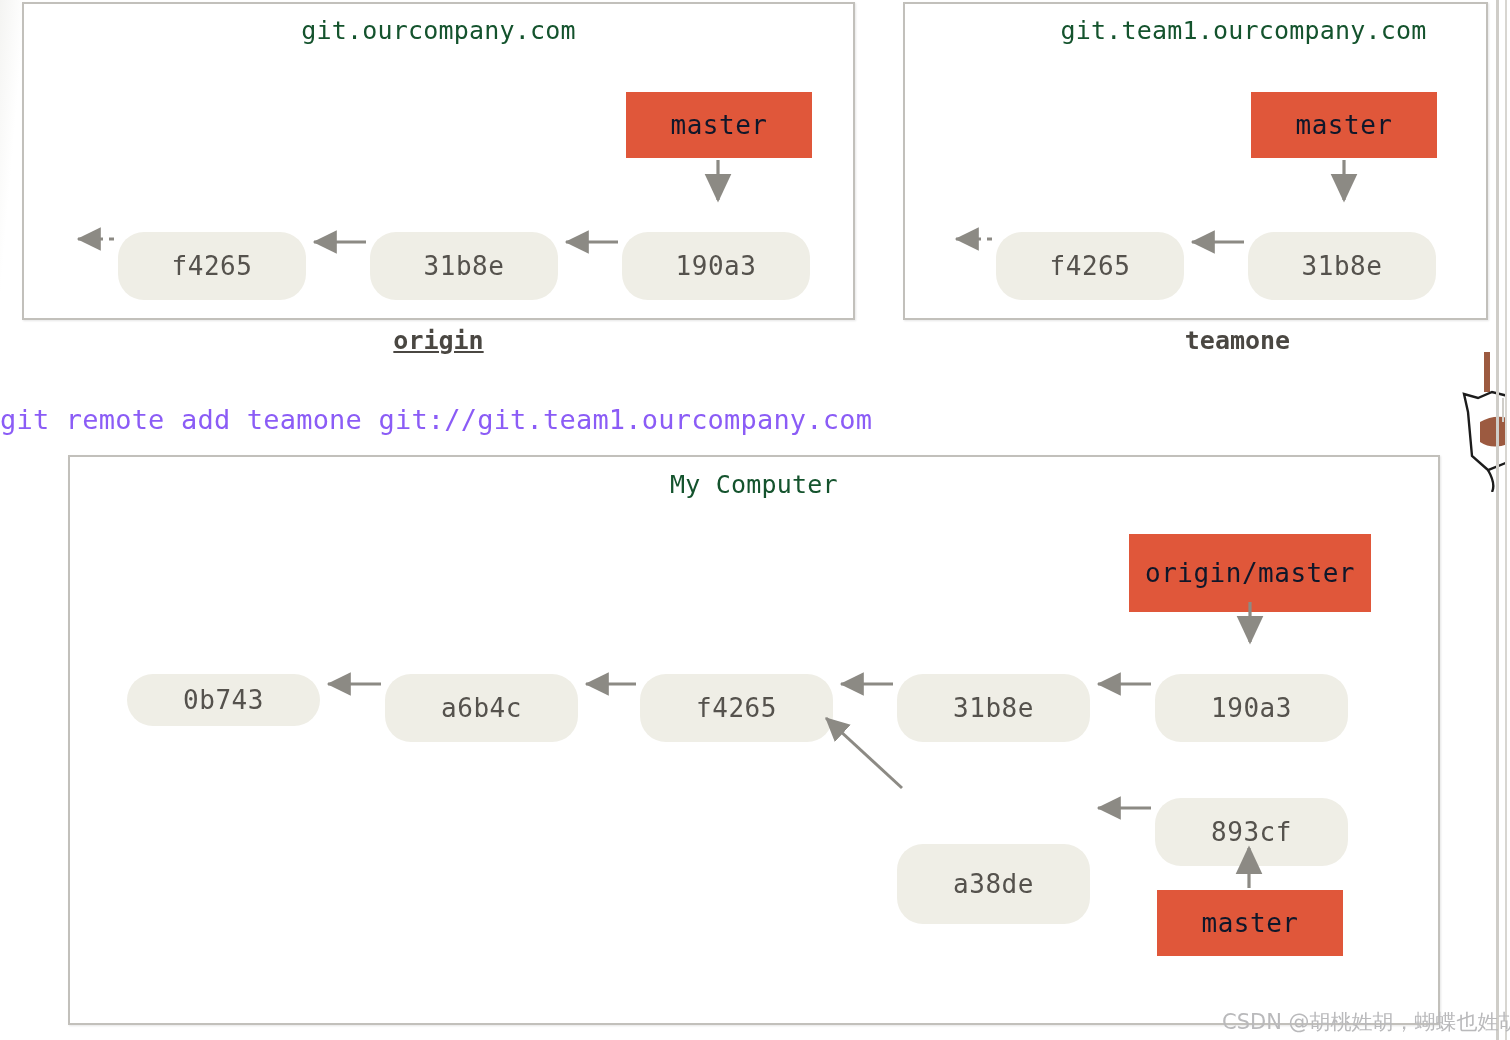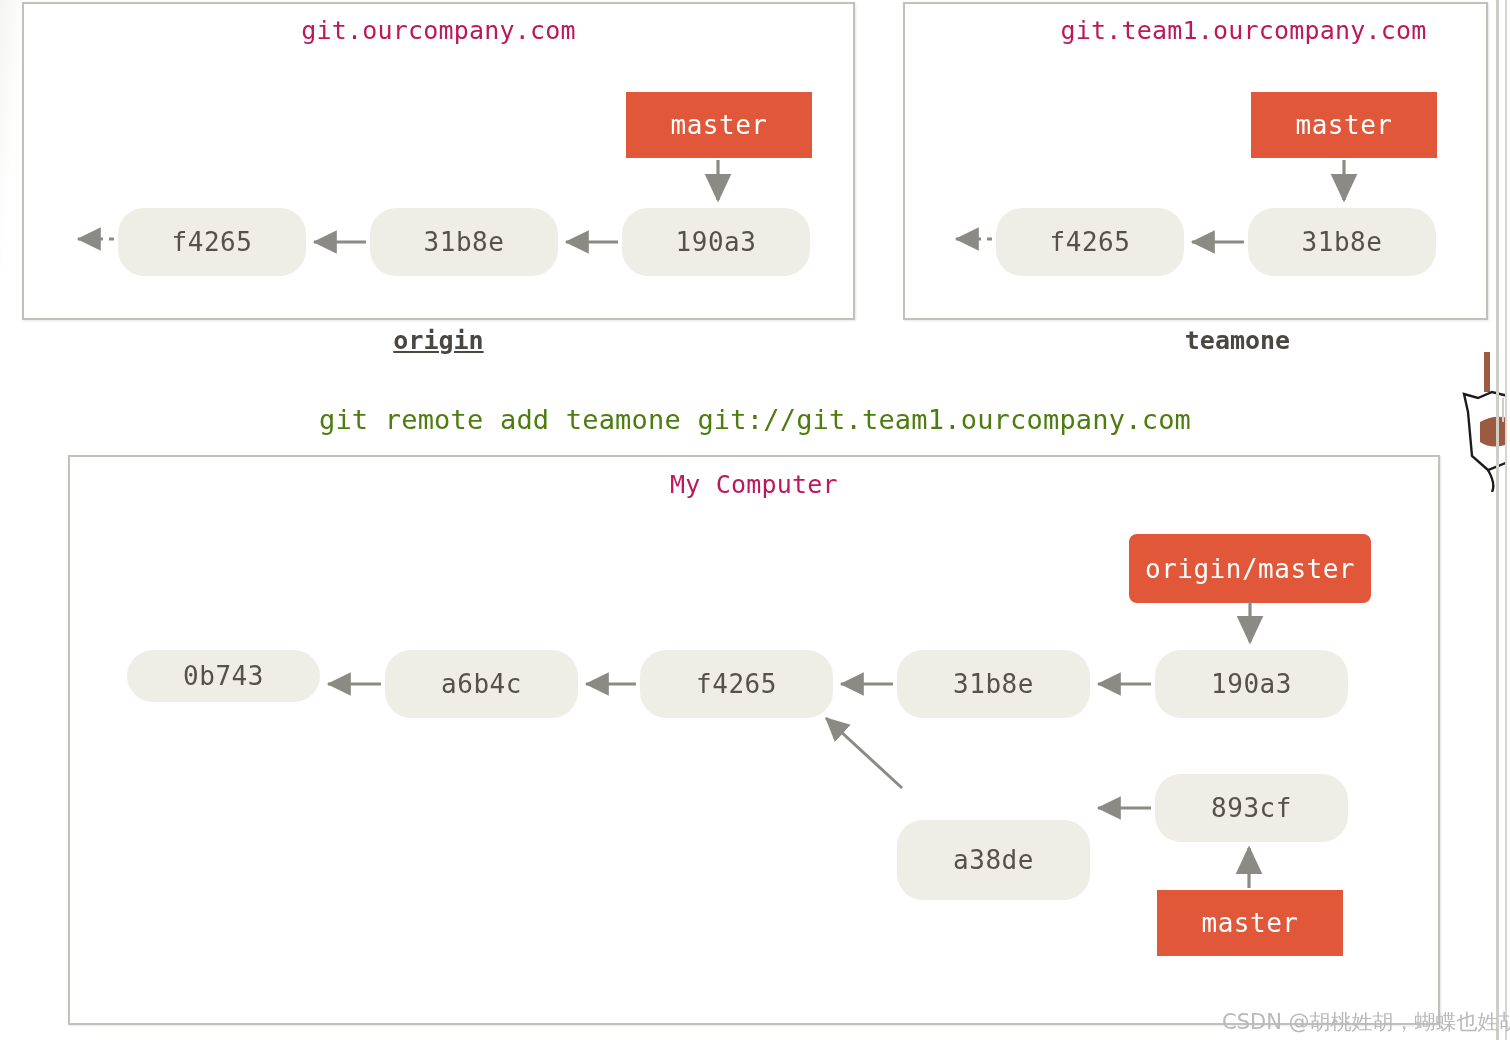--- a/index.html
+++ b/index.html
@@ -29,21 +29,21 @@
     position: absolute;
     background: #ffffff;
     border: 2px solid #c2c0bb;
     box-sizing: border-box;
     box-shadow: 1px 1px 2px rgba(0,0,0,0.10);
   }
   .panel-host {
     position: absolute;
     left: 0; right: 0;
     text-align: center;
-    color: #be185d;
+    color: #14532d;
     font-size: 25px;
     letter-spacing: 0.2px;
     white-space: nowrap;
   }
   .panel-caption {
     position: absolute;
     text-align: center;
     color: #4a4742;
     font-size: 25px;
     font-weight: bold;
@@ -55,49 +55,49 @@
     position: absolute;
     background: #efeee6;
     border-radius: 26px;
     color: #55524d;
     font-size: 26px;
     display: flex;
     align-items: center;
     justify-content: center;
     box-sizing: border-box;
     letter-spacing: 0.5px;
+    margin-top: 24px;
   }
 
   
   .branch {
     position: absolute;
     background: #e0573a;
-    color: #ffffff;
+    color: #0f172a;
     font-size: 26px;
     display: flex;
     align-items: center;
     justify-content: center;
     box-sizing: border-box;
     letter-spacing: 0.5px;
   }
 
   
   .arrows {
     position: absolute;
     left: 0; top: 0;
     width: 1510px;
     height: 1040px;
     pointer-events: none;
   }
 
   
   .command {
     position: absolute;
-    text-align: center;
-    color: #4d7c0f;
+    color: #8b5cf6;
     font-size: 27px;
     white-space: nowrap;
     letter-spacing: 0.2px;
   }
 
   
   .watermark {
     position: absolute;
     color: #b9b9bb;
     font-size: 21px;
@@ -163,21 +163,21 @@
 <div class="commit" style="left:1248px; top:208px; width:188px; height:68px;">31b8e</div>
 
 <div class="panel-caption" style="left:945px; top:326px; width:585px;">teamone</div>
 
 <div class="command" style="left:0px; top:404px; width:1510px;">git remote add teamone git://git.team1.ourcompany.com</div>
 
 <div class="panel" style="left:68px; top:455px; width:1372px; height:570px;"></div>
 
 <div class="panel-host" style="left:68px; top:470px; width:1372px;">My Computer</div>
 
-<div class="branch" style="left:1129px; top:534px; width:242px; height:69px;border-radius:8px;">origin/master</div>
+<div class="branch" style="left:1129px; top:534px; width:242px; height:78px;">origin/master</div>
 
 <div class="commit" style="left:127px; top:650px; width:193px; height:52px;">0b743</div>
 
 <div class="commit" style="left:385px; top:650px; width:193px; height:68px;">a6b4c</div>
 
 <div class="commit" style="left:640px; top:650px; width:193px; height:68px;">f4265</div>
 
 <div class="commit" style="left:897px; top:650px; width:193px; height:68px;">31b8e</div>
 
 <div class="commit" style="left:1155px; top:650px; width:193px; height:68px;">190a3</div>

